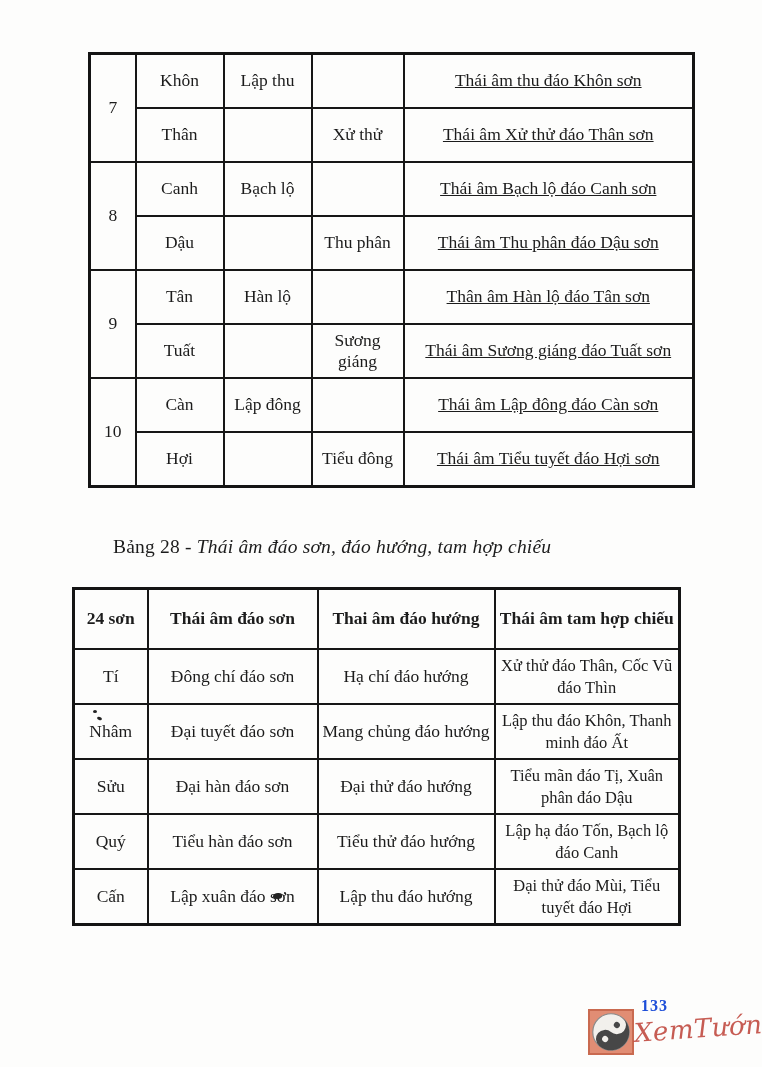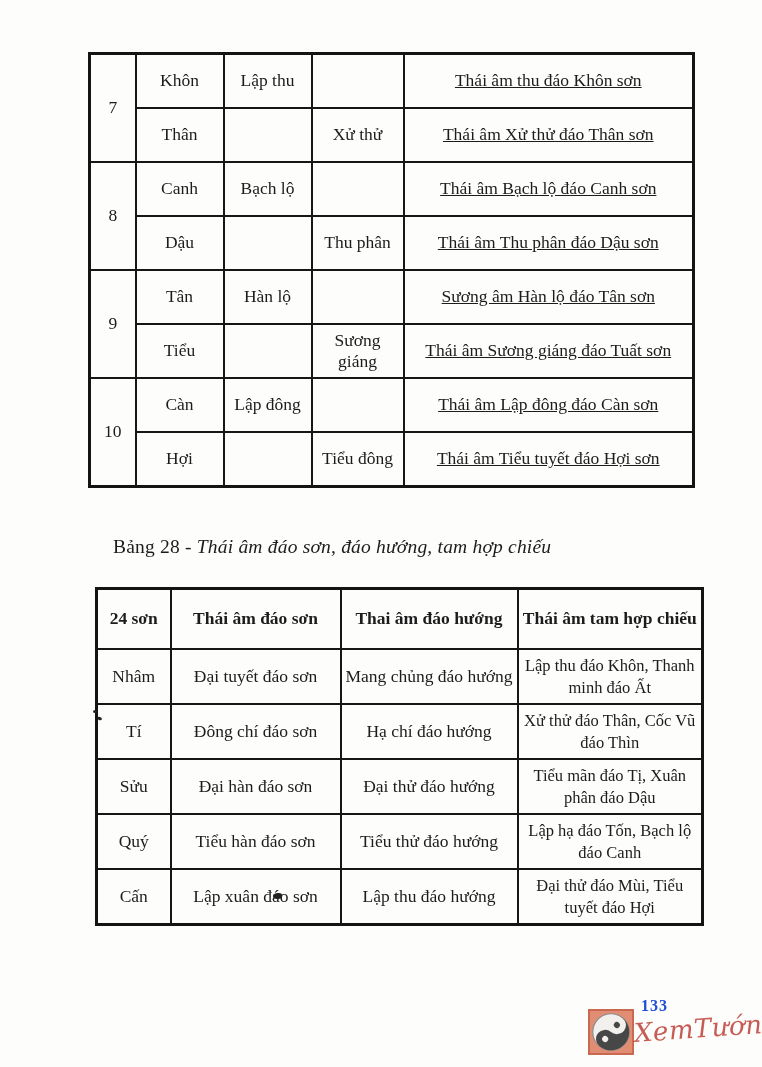--- a/index.html
+++ b/index.html
@@ -22,21 +22,21 @@
     overflow:hidden;
   }
   #table1-wrap{position:absolute;left:88px;top:52px;}
   #table1{width:604px;border:3px solid #141414;}
   #table1 td{height:48px;}
   #table1 .desc{font-size:17.5px;text-decoration:underline;}
 
   #caption{position:absolute;left:113px;top:536px;font-size:19.5px;letter-spacing:.2px;text-align:right;}
   #caption .cap-italic{font-style:italic;}
 
-  #table2-wrap{position:absolute;left:95px;top:587px;}
+  #table2-wrap{position:absolute;left:72px;top:587px;}
   #table2{width:606px;border:3px solid #141414;}
   #table2 th{height:54px;font-size:17.5px;font-weight:bold;line-height:1.25;}
   #table2 td{height:49px;}
   #table2 td.c4{font-size:16.5px;line-height:1.3;}
 
   
   #page-number{
     position:absolute;left:641px;top:997px;
     font-weight:bold;font-size:16px;color:#1d4ed8;letter-spacing:1px;
     z-index:1;
@@ -100,24 +100,24 @@
           <td>Dậu</td>
           <td></td>
           <td>Thu phân</td>
           <td class="desc">Thái âm Thu phân đáo Dậu sơn</td>
         </tr>
         <tr>
           <td rowspan="2">9</td>
           <td>Tân</td>
           <td>Hàn lộ</td>
           <td></td>
-          <td class="desc">Sương âm Hàn lộ đáo Tân sơn</td>
-        </tr>
-        <tr>
-          <td>Tiểu</td>
+          <td class="desc">Thân âm Hàn lộ đáo Tân sơn</td>
+        </tr>
+        <tr>
+          <td>Tuất</td>
           <td></td>
           <td>Sương giáng</td>
           <td class="desc">Thái âm Sương giáng đáo Tuất sơn</td>
         </tr>
         <tr>
           <td rowspan="2">10</td>
           <td>Càn</td>
           <td>Lập đông</td>
           <td></td>
           <td class="desc">Thái âm Lập đông đáo Càn sơn</td>
@@ -147,30 +147,30 @@
       <thead>
         <tr>
           <th>24 sơn</th>
           <th>Thái âm đáo sơn</th>
           <th>Thai âm đáo hướng</th>
           <th>Thái âm tam hợp chiếu</th>
         </tr>
       </thead>
       <tbody>
         <tr>
+          <td>Tí</td>
+          <td>Đông chí đáo sơn</td>
+          <td>Hạ chí đáo hướng</td>
+          <td class="c4">Xử thử đáo Thân, Cốc Vũ đáo Thìn</td>
+        </tr>
+        <tr>
           <td>Nhâm</td>
           <td>Đại tuyết đáo sơn</td>
           <td>Mang chủng đáo hướng</td>
           <td class="c4">Lập thu đáo Khôn, Thanh minh đáo Ất</td>
-        </tr>
-        <tr>
-          <td>Tí</td>
-          <td>Đông chí đáo sơn</td>
-          <td>Hạ chí đáo hướng</td>
-          <td class="c4">Xử thử đáo Thân, Cốc Vũ đáo Thìn</td>
         </tr>
         <tr>
           <td>Sửu</td>
           <td>Đại hàn đáo sơn</td>
           <td>Đại thử đáo hướng</td>
           <td class="c4">Tiểu mãn đáo Tị, Xuân phân đáo Dậu</td>
         </tr>
         <tr>
           <td>Quý</td>
           <td>Tiểu hàn đáo sơn</td>

